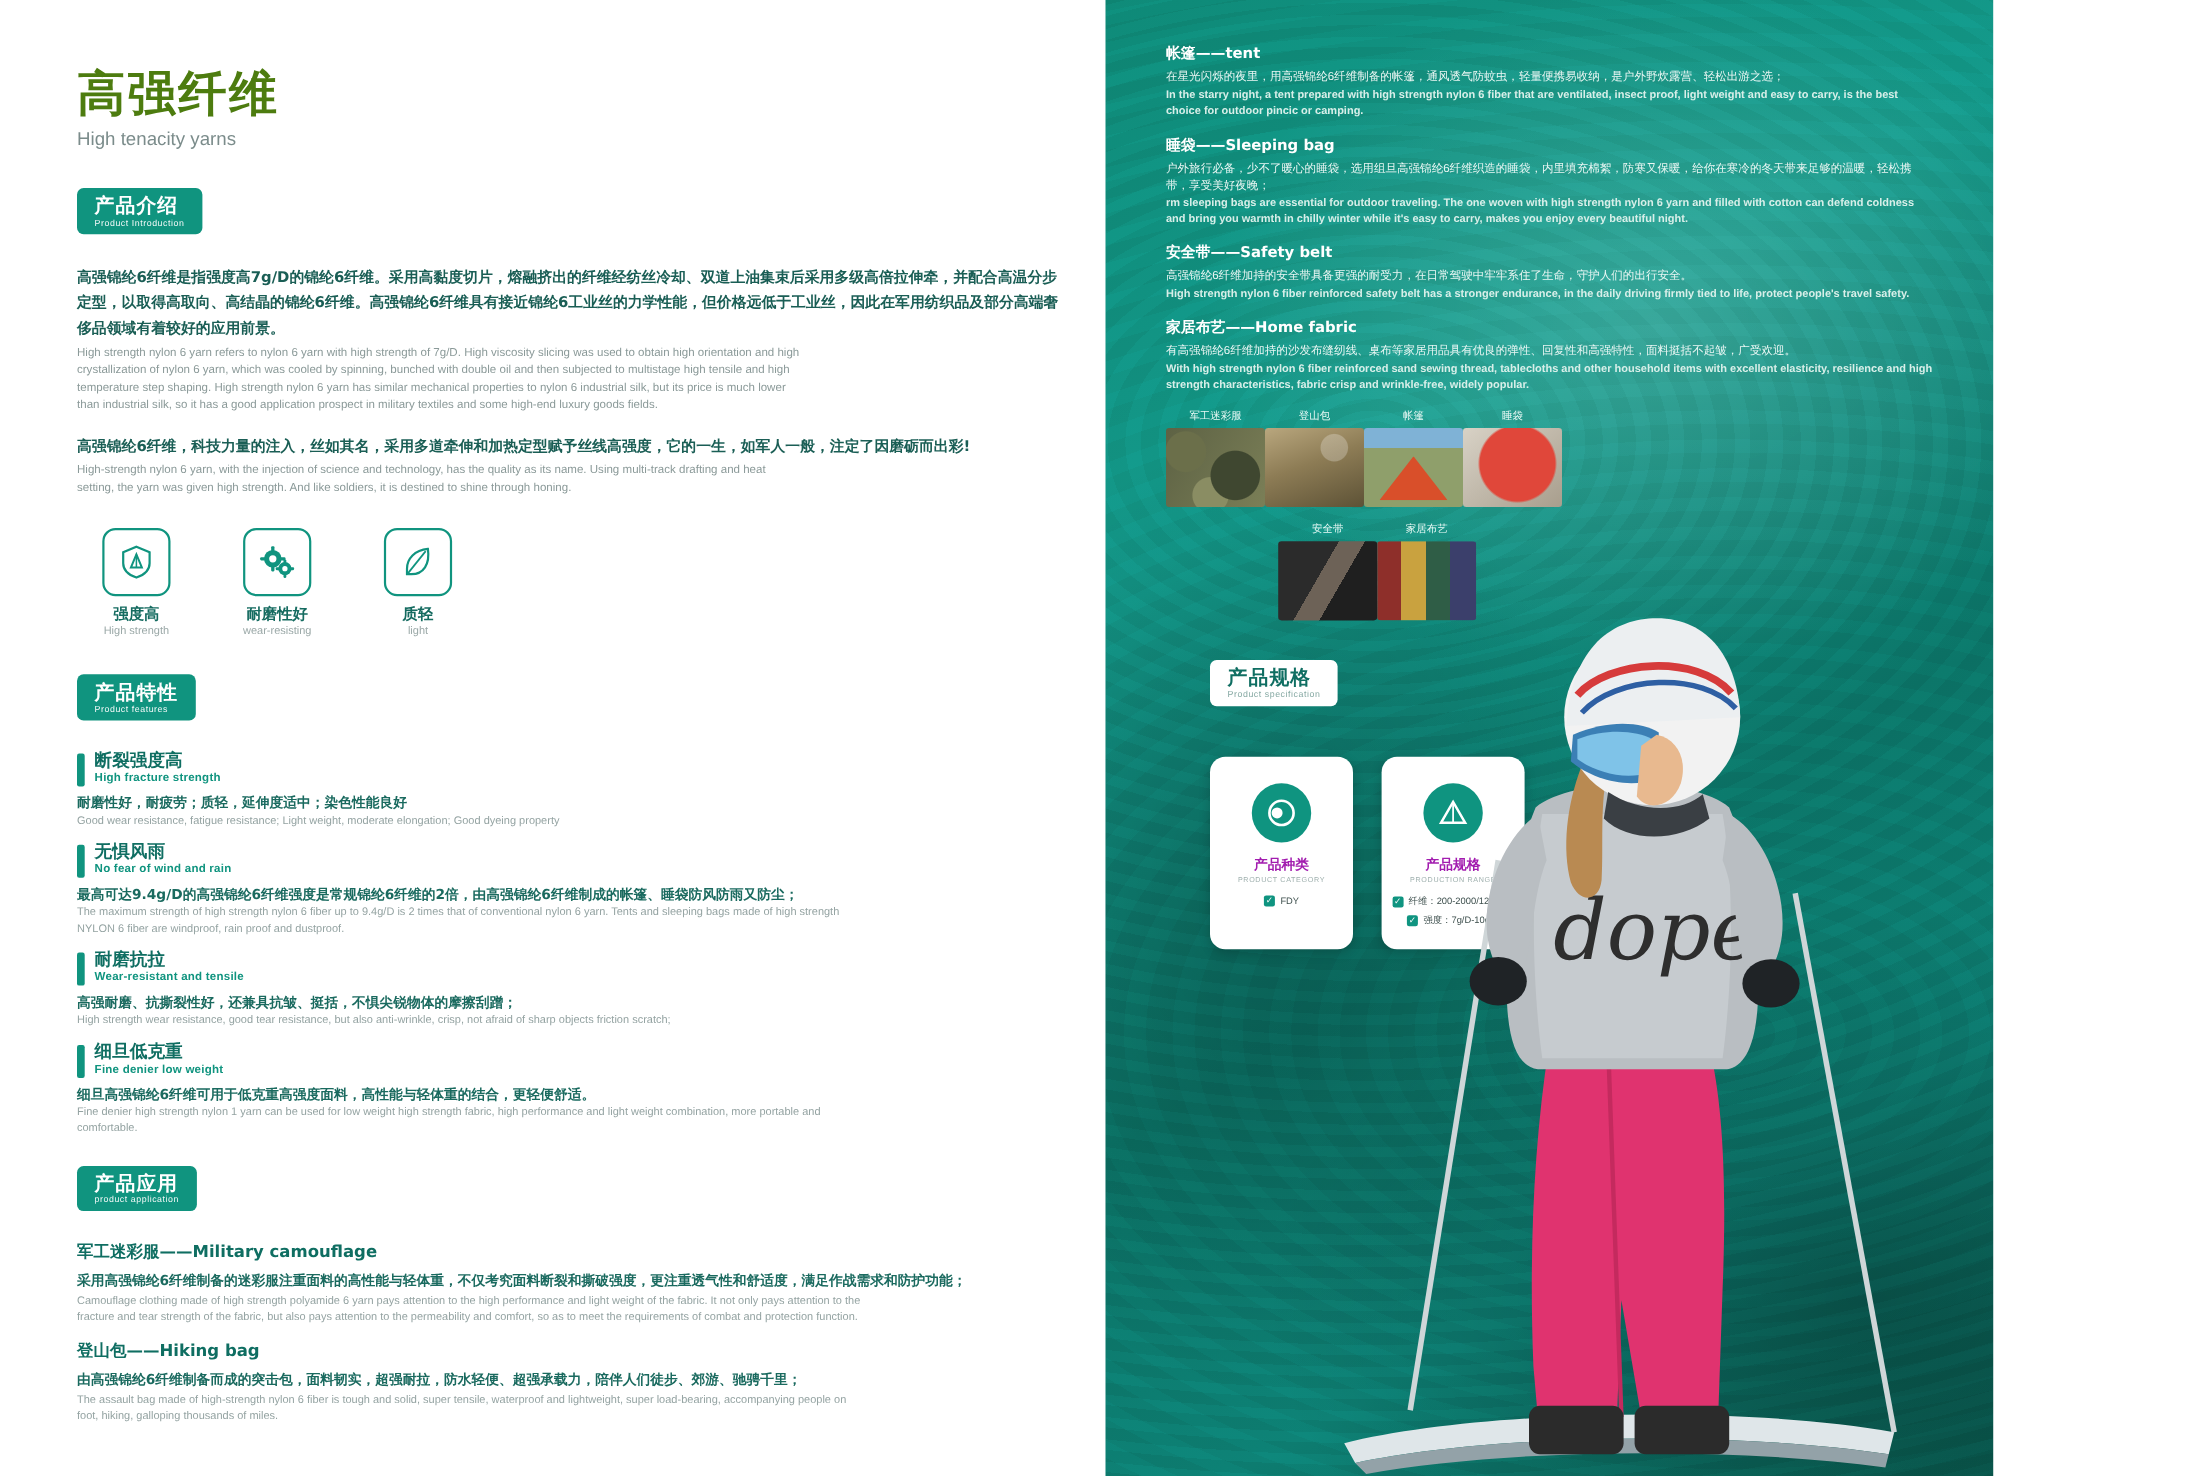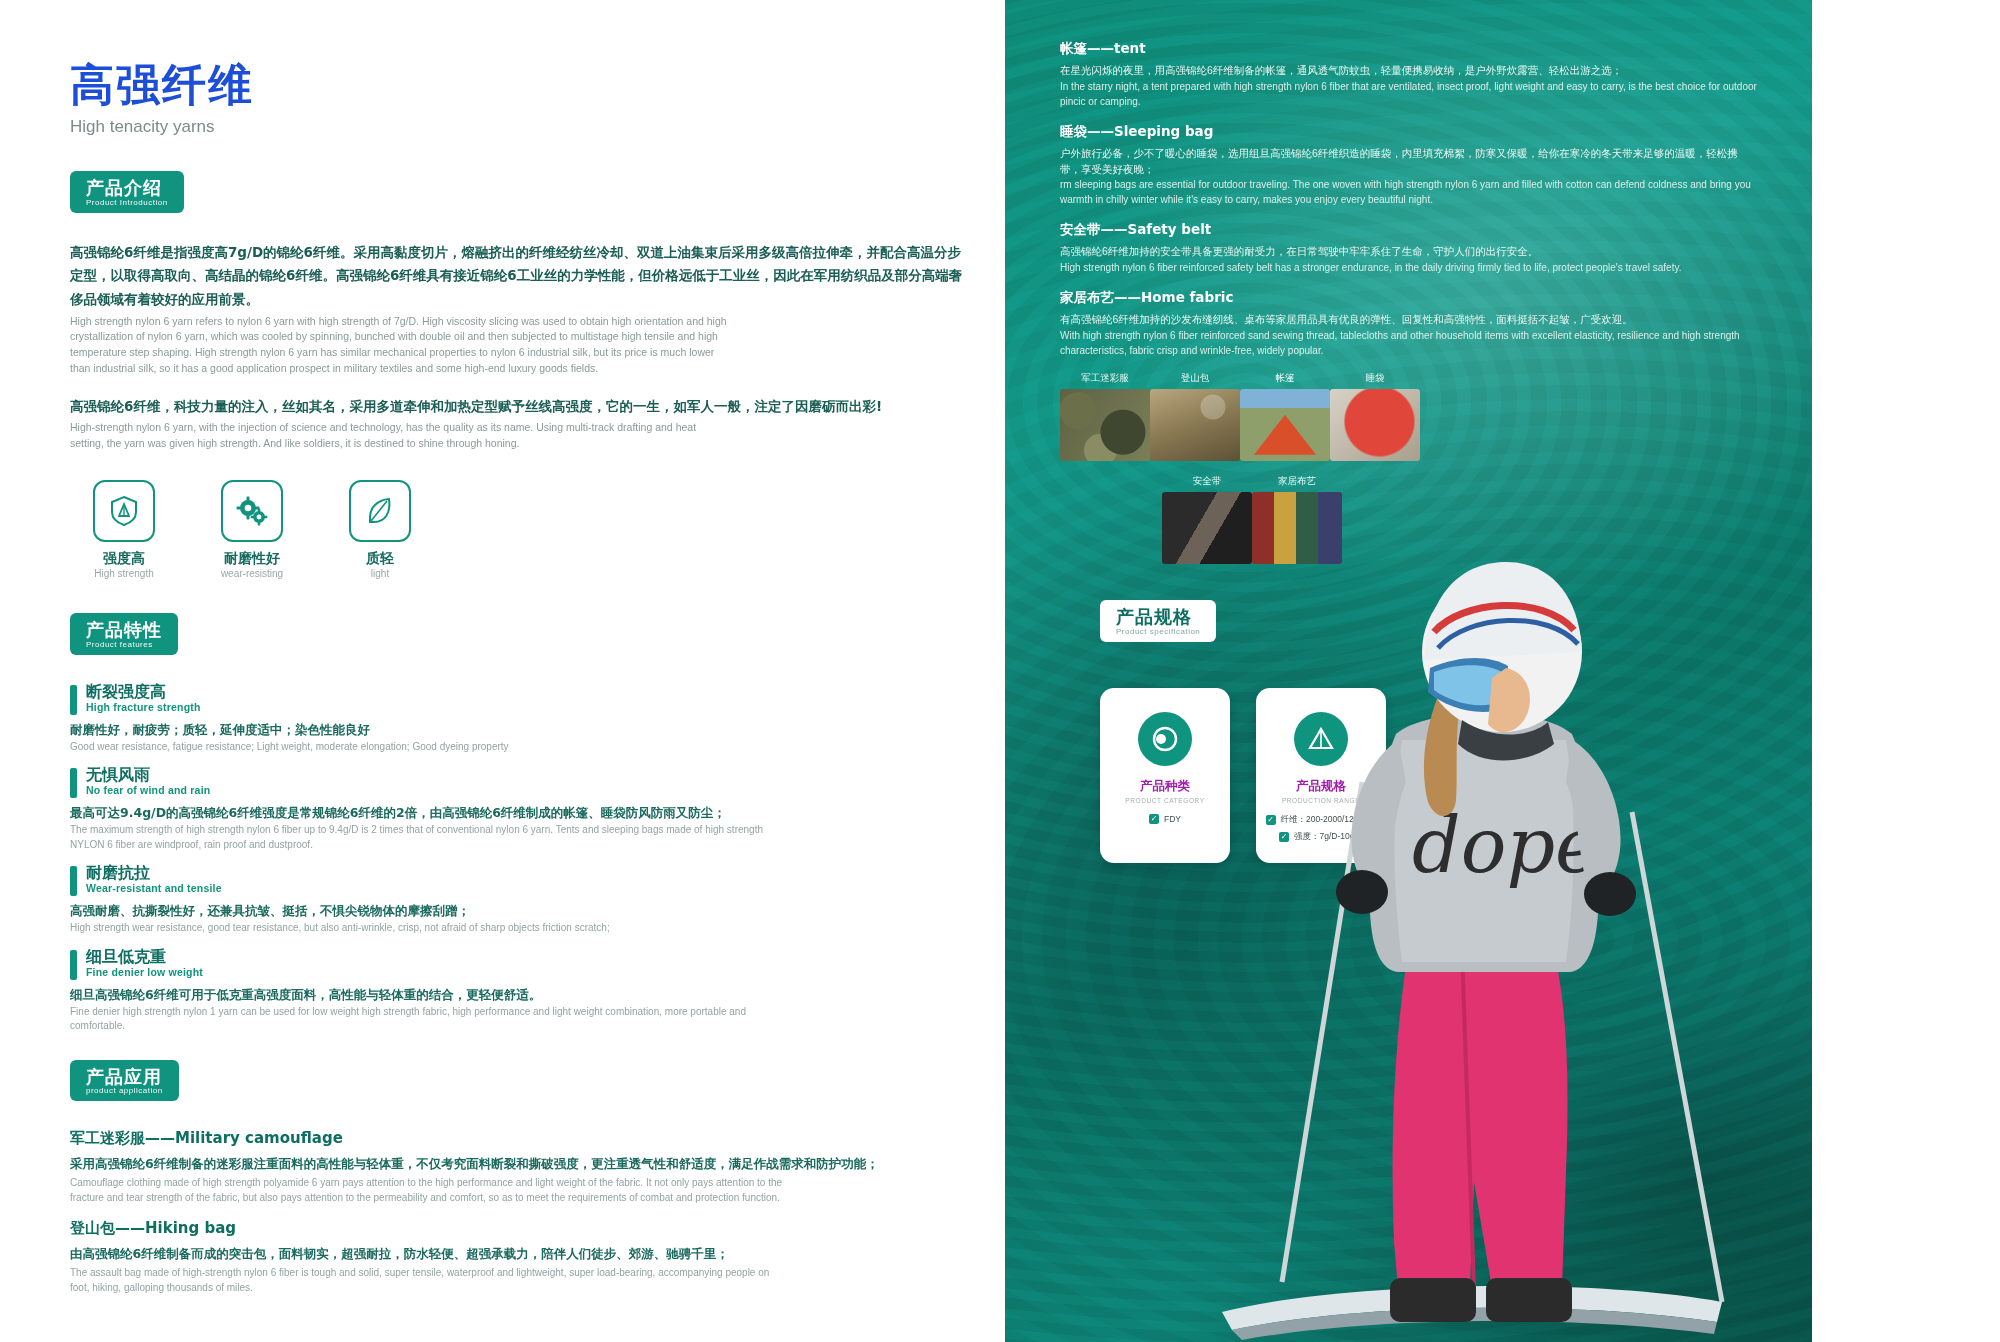--- a/index.html
+++ b/index.html
@@ -12,21 +12,21 @@
     position: relative;
   }
   .page { position: relative; width:2000px; height:1342px; display:flex; }
 
   
   .left {
     width: 1005px; height: 1342px; background:#ffffff; position:relative;
     padding: 30px 40px 0 70px;
   }
   .title-zh {
-    font-size: 44px; font-weight: bold; color:#1d4ed8; letter-spacing:2px;
+    font-size: 44px; font-weight: bold; color:#4d7c0f; letter-spacing:2px;
     margin: 26px 0 2px 0; font-family:"DejaVu Sans", sans-serif;
   }
   .title-en { font-size: 17px; color:#7b8c8b; margin-bottom: 34px; }
 
   .section-tag {
     display:inline-block; background:#10947f; color:#fff; border-radius:6px;
     padding:7px 16px 6px 16px; margin-bottom:28px;
   }
   .section-tag .zh { font-size:18px; font-weight:bold; letter-spacing:1px; display:block; line-height:1.1;
     font-family:"DejaVu Sans", sans-serif;}
@@ -78,21 +78,21 @@
     position:absolute; inset:0;
     background:
       repeating-radial-gradient(ellipse 360px 240px at 30% 30%, rgba(255,255,255,0.05) 0 14px, rgba(0,0,0,0.05) 14px 30px),
       repeating-radial-gradient(ellipse 500px 300px at 70% 70%, rgba(255,255,255,0.04) 0 20px, rgba(0,0,0,0.04) 20px 44px);
     opacity:.55; mix-blend-mode:overlay; pointer-events:none;
   }
   .r-block { position:relative; z-index:3; padding:40px 55px 0 55px; }
   .r-title { font-size:13.5px; font-weight:bold; color:#fff; margin:0 0 5px 0;
     font-family:"DejaVu Sans", sans-serif;}
   .r-zh { font-size:10.5px; color:#eaf7f4; line-height:1.5; margin:0; }
-  .r-en { font-size:10px; color:#d8efe9; line-height:1.5; margin:0 0 14px 0; }
+  .r-en { font-size:10px; color:#d8efe9; line-height:1.5; margin:0 0 14px 0;font-weight:bold; }
 
   .photos { position:relative; z-index:3; margin:12px 0 0 55px; }
   .prow { display:flex; }
   .ph { width:90px; }
   .ph .cap { font-size:9.5px; color:#eafaf6; text-align:center; margin-bottom:4px;
     font-family:"DejaVu Sans", sans-serif;}
   .ph .img { width:90px; height:72px; border-radius:3px; overflow:hidden; position:relative; }
 
   .img.camo { background:
       radial-gradient(circle at 20% 30%, #6b6f4a 0 18px, transparent 19px),

